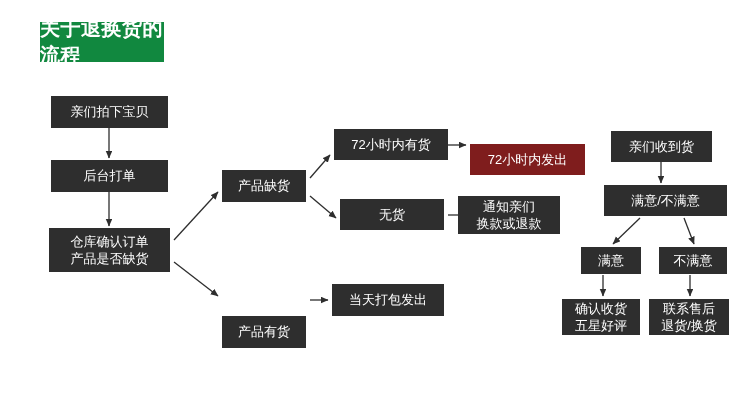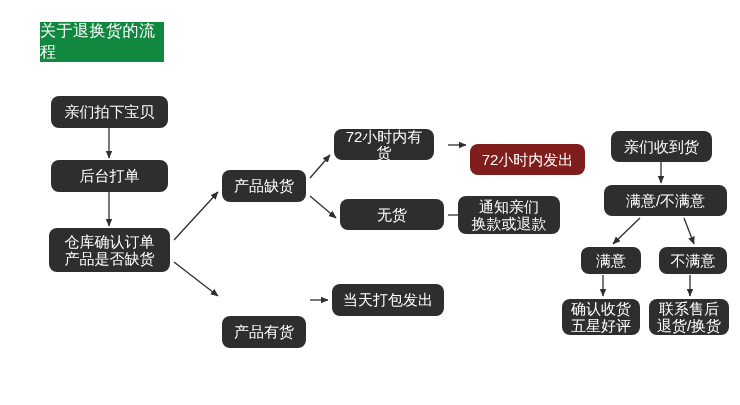--- a/index.html
+++ b/index.html
@@ -17,38 +17,37 @@
     background: #ffffff;
     overflow: hidden;
   }
   .banner {
     position: absolute;
     display: flex;
     align-items: center;
     justify-content: center;
     background: #11883f;
     color: #ffffff;
-    font-weight: normal;
-    font-size: 16px;
+    font-weight: bold;
+    font-size: 20px;
     letter-spacing: 0.5px;
   }
   .node {
     position: absolute;
     background: #2e2e2e;
     color: #ffffff;
     display: flex;
     align-items: center;
     justify-content: center;
     text-align: center;
-    font-size: 15px;
+    font-size: 13px;
     line-height: 16px;
     white-space: pre-line;
     box-sizing: border-box;
     padding: 0 6px;
-    border-radius: 8px;
   }
   .node.two-line {
     line-height: 17px;
   }
   svg.edges {
     position: absolute;
     left: 0;
     top: 0;
     width: 740px;
     height: 405px;
@@ -88,21 +87,21 @@
       </g>
   </svg>
 
   <div id="node-layer">
       <div class="node" style="left: 51px; top: 96px; width: 117px; height: 32px; background: rgb(46, 46, 46); color: rgb(255, 255, 255);">亲们拍下宝贝</div>
       <div class="node" style="left: 51px; top: 160px; width: 117px; height: 32px; background: rgb(46, 46, 46); color: rgb(255, 255, 255);">后台打单</div>
       <div class="node two-line" style="left: 49px; top: 228px; width: 121px; height: 44px; background: rgb(46, 46, 46); color: rgb(255, 255, 255);">仓库确认订单
 产品是否缺货</div>
       <div class="node" style="left: 222px; top: 170px; width: 84px; height: 32px; background: rgb(46, 46, 46); color: rgb(255, 255, 255);">产品缺货</div>
       <div class="node" style="left: 222px; top: 284px; width: 84px; height: 32px; background: rgb(46, 46, 46); color: rgb(255, 255, 255); margin-top: 32px;">产品有货</div>
-      <div class="node" style="left: 334px; top: 129px; width: 100px; height: 31px; background: rgb(46, 46, 46); color: rgb(255, 255, 255);">72小时内有货</div>
+      <div class="node" style="left: 334px; top: 129px; width: 114px; height: 31px; background: rgb(46, 46, 46); color: rgb(255, 255, 255);">72小时内有货</div>
       <div class="node" style="left: 470px; top: 144px; width: 115px; height: 31px; background: #7f1d1d; color: rgb(255, 255, 255);">72小时内发出</div>
       <div class="node" style="left: 340px; top: 199px; width: 104px; height: 31px; background: rgb(46, 46, 46); color: rgb(255, 255, 255);">无货</div>
       <div class="node two-line" style="left: 458px; top: 196px; width: 102px; height: 38px; background: rgb(46, 46, 46); color: rgb(255, 255, 255);">通知亲们
 换款或退款</div>
       <div class="node" style="left: 332px; top: 284px; width: 112px; height: 32px; background: rgb(46, 46, 46); color: rgb(255, 255, 255);">当天打包发出</div>
       <div class="node" style="left: 611px; top: 131px; width: 101px; height: 31px; background: rgb(46, 46, 46); color: rgb(255, 255, 255);">亲们收到货</div>
       <div class="node" style="left: 604px; top: 185px; width: 123px; height: 31px; background: rgb(46, 46, 46); color: rgb(255, 255, 255);">满意/不满意</div>
       <div class="node" style="left: 581px; top: 247px; width: 60px; height: 27px; background: rgb(46, 46, 46); color: rgb(255, 255, 255); text-align: center;">满意</div>
       <div class="node" style="left: 659px; top: 247px; width: 68px; height: 27px; background: rgb(46, 46, 46); color: rgb(255, 255, 255);">不满意</div>
       <div class="node two-line" style="left: 562px; top: 299px; width: 78px; height: 36px; background: rgb(46, 46, 46); color: rgb(255, 255, 255);">确认收货

